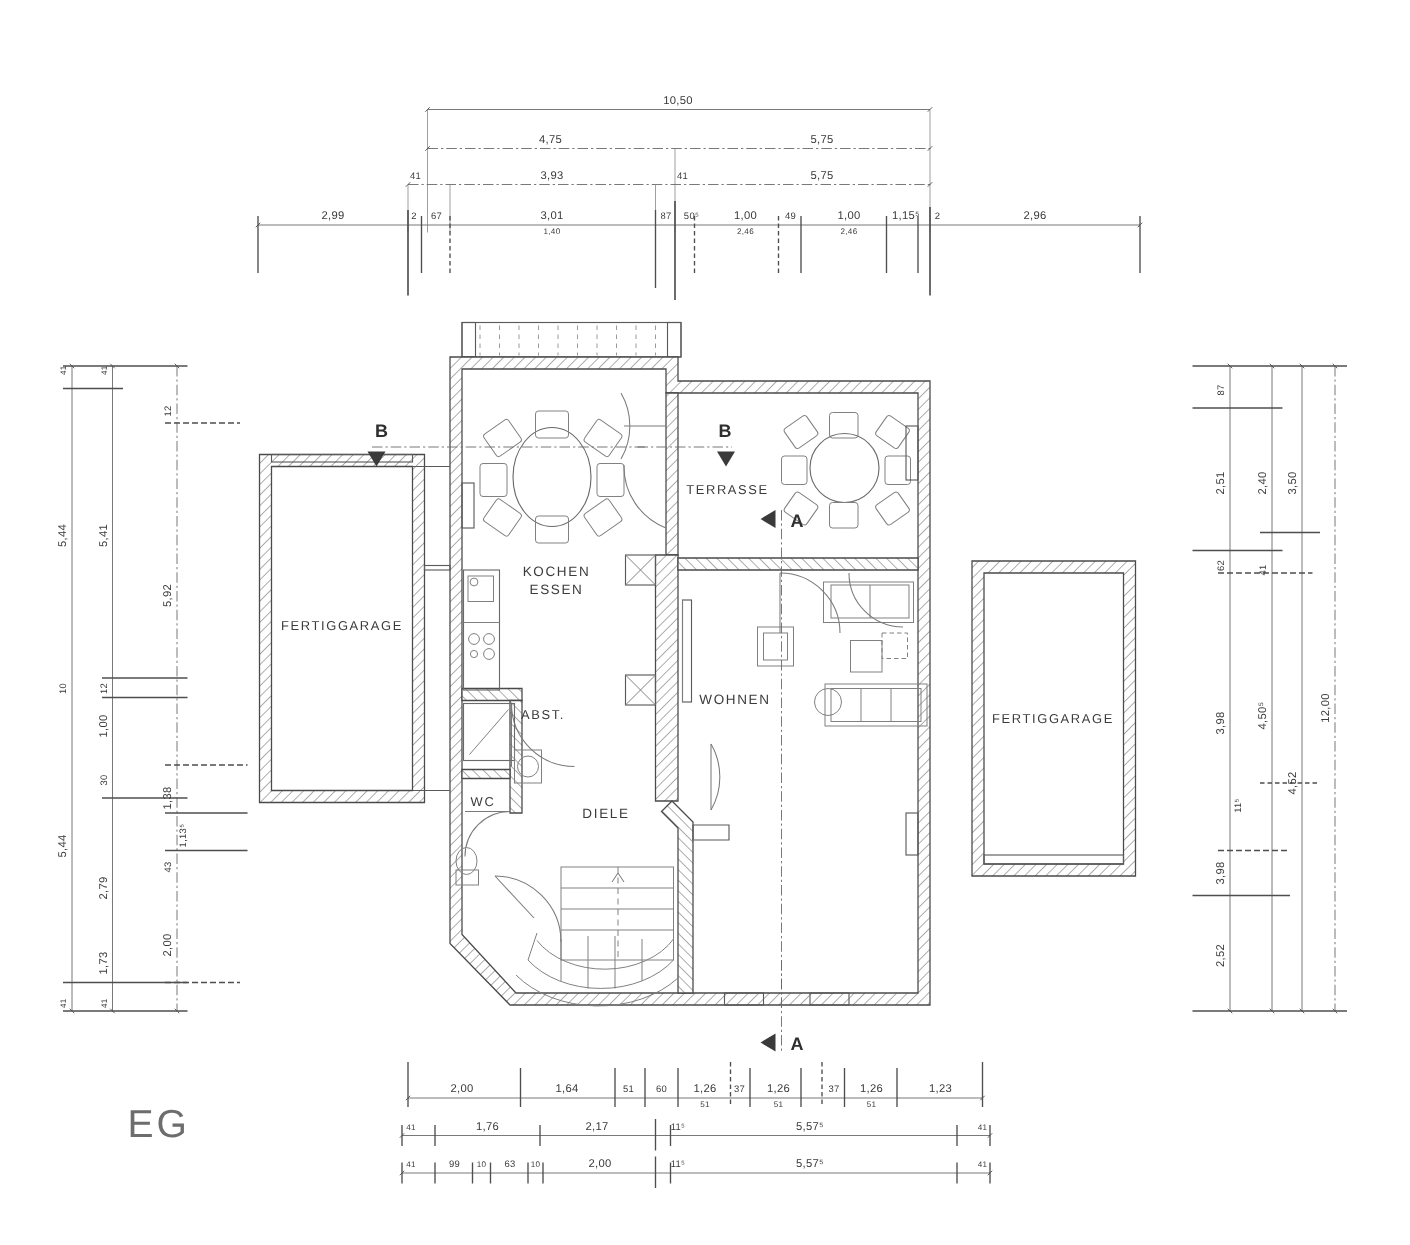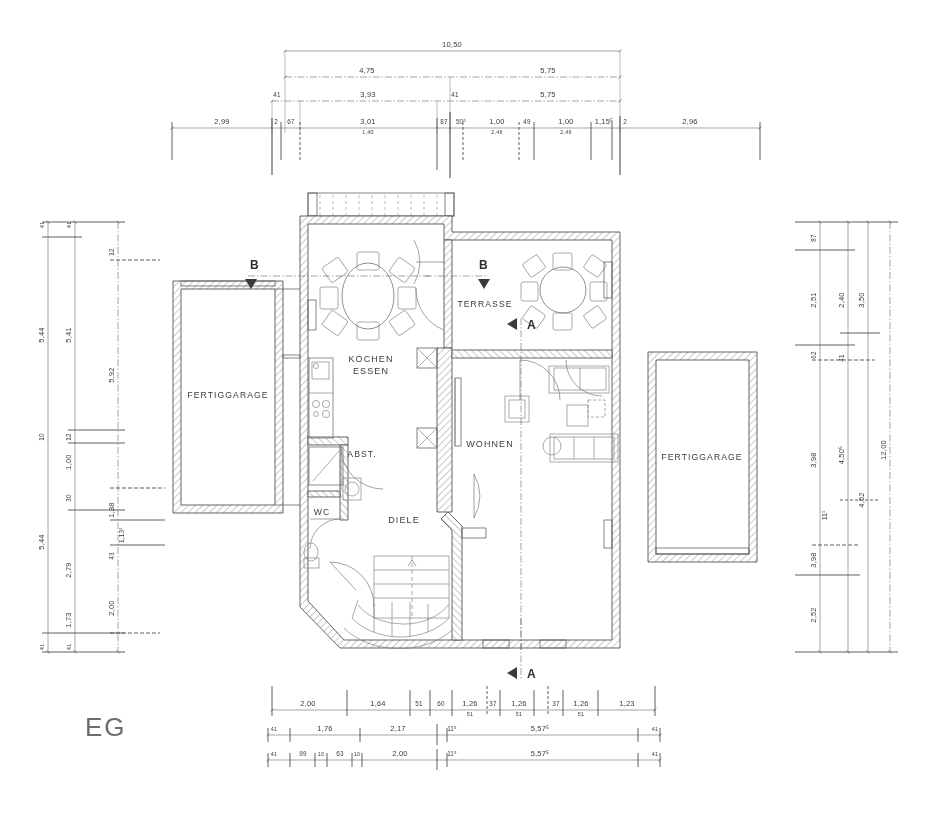--- a/index.html
+++ b/index.html
@@ -1,17 +1,17 @@
 <!DOCTYPE html>
 <html><head>
 <meta charset="utf-8">
 <style>
   html,body{margin:0;padding:0;background:#ffffff;}
   body{width:940px;height:830px;font-family:"Liberation Sans",sans-serif;color:#2b2b2b;overflow:hidden;}
-  #stage{position:relative;width:940px;height:738px;}
+  #stage{position:relative;width:940px;height:738px;margin-top:22px;}
   svg#plan{position:absolute;top:0;left:0;width:940px;height:830px;}
 
   .dimtxt{font-family:"Liberation Sans",sans-serif;font-size:7.5px;fill:#3a3a3a;letter-spacing:.2px;}
   .dimtxt.sm{font-size:6.3px;}
   .dimtxt.tiny{font-size:5.4px;}
   .roomtxt{font-family:"Liberation Sans",sans-serif;font-size:8.6px;fill:#3b3b3b;letter-spacing:1.1px;}
   .roomtxt.big{font-size:9px;}
   .sect{font-family:"Liberation Sans",sans-serif;font-size:12px;fill:#2f2f2f;font-weight:600;}
   .floorlbl{font-family:"Liberation Sans",sans-serif;font-size:26px;fill:#6d6d6d;letter-spacing:2px;}
   .wallthin{fill:none;stroke:#5a5a5a;stroke-width:.75;}

